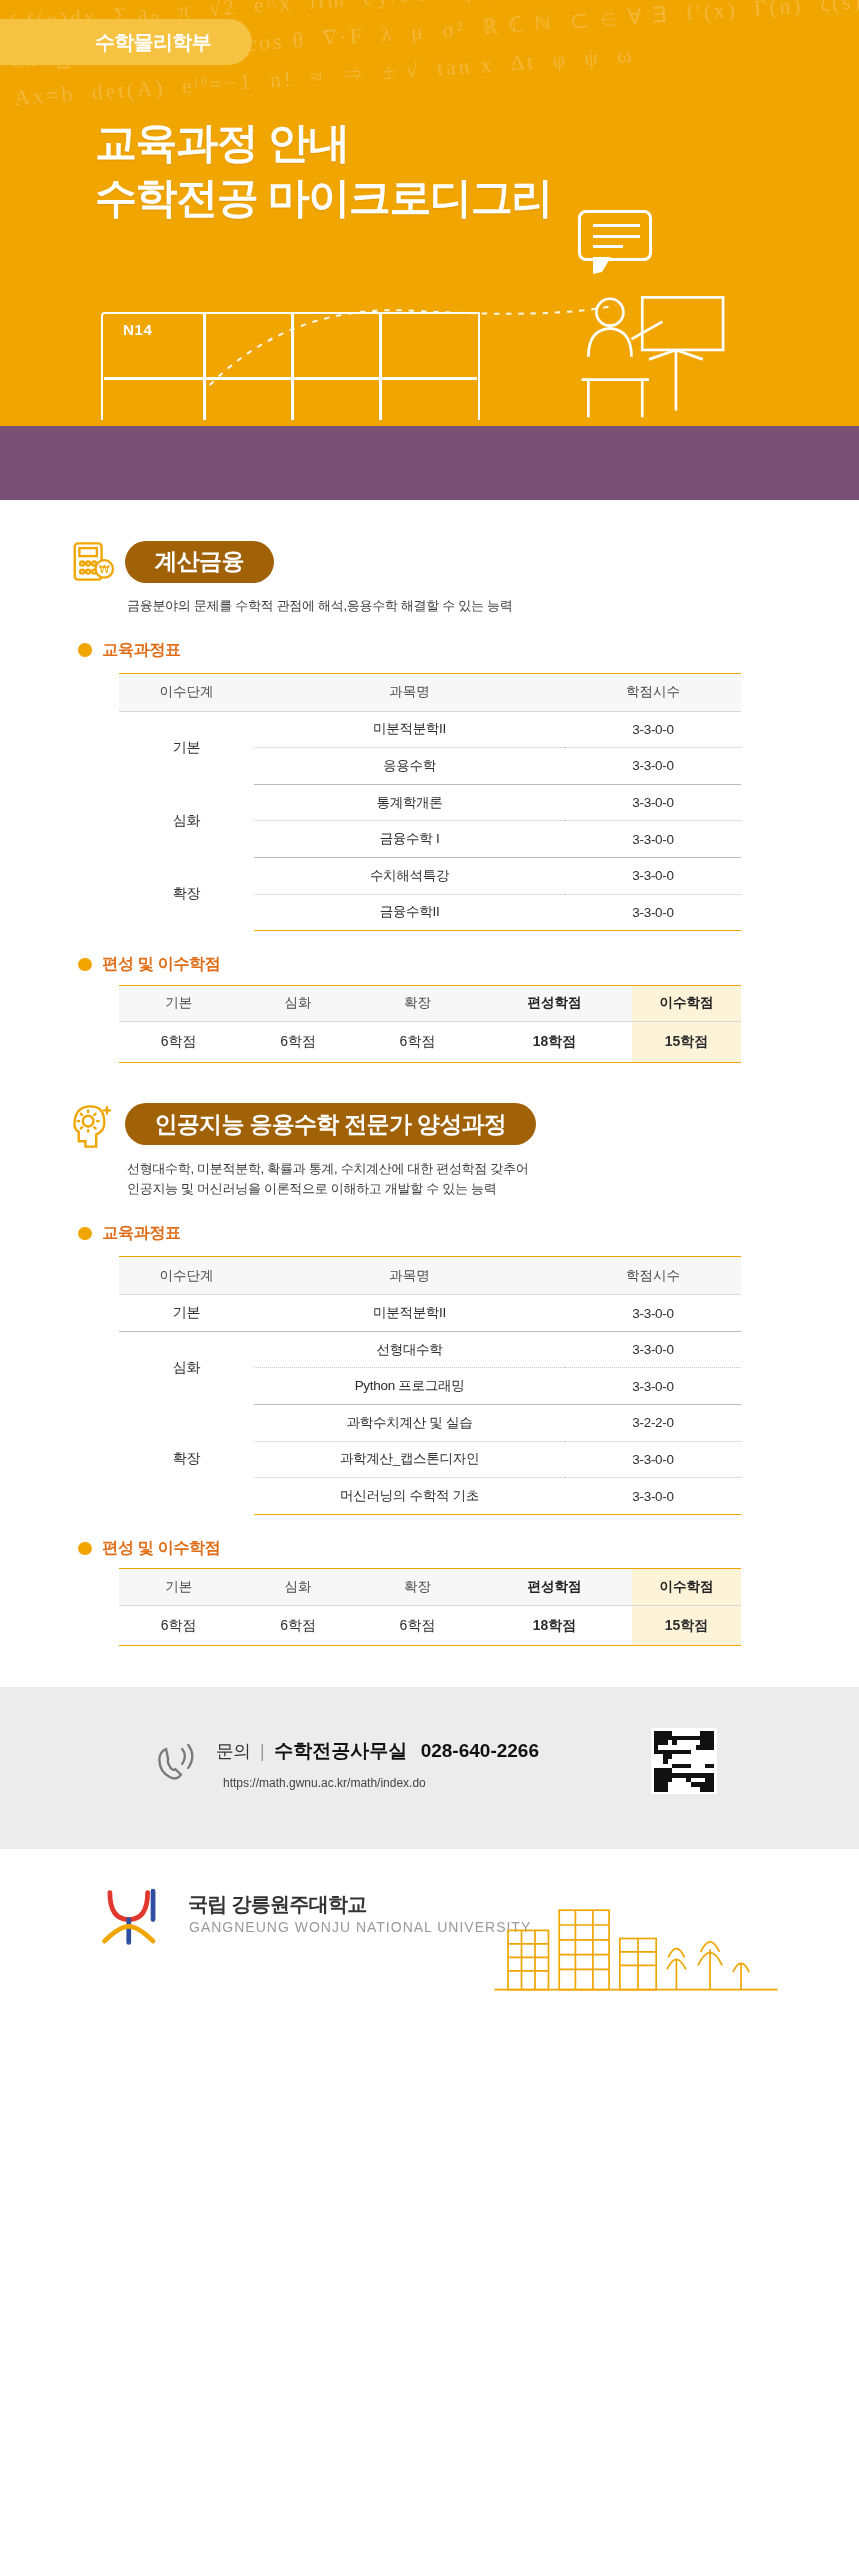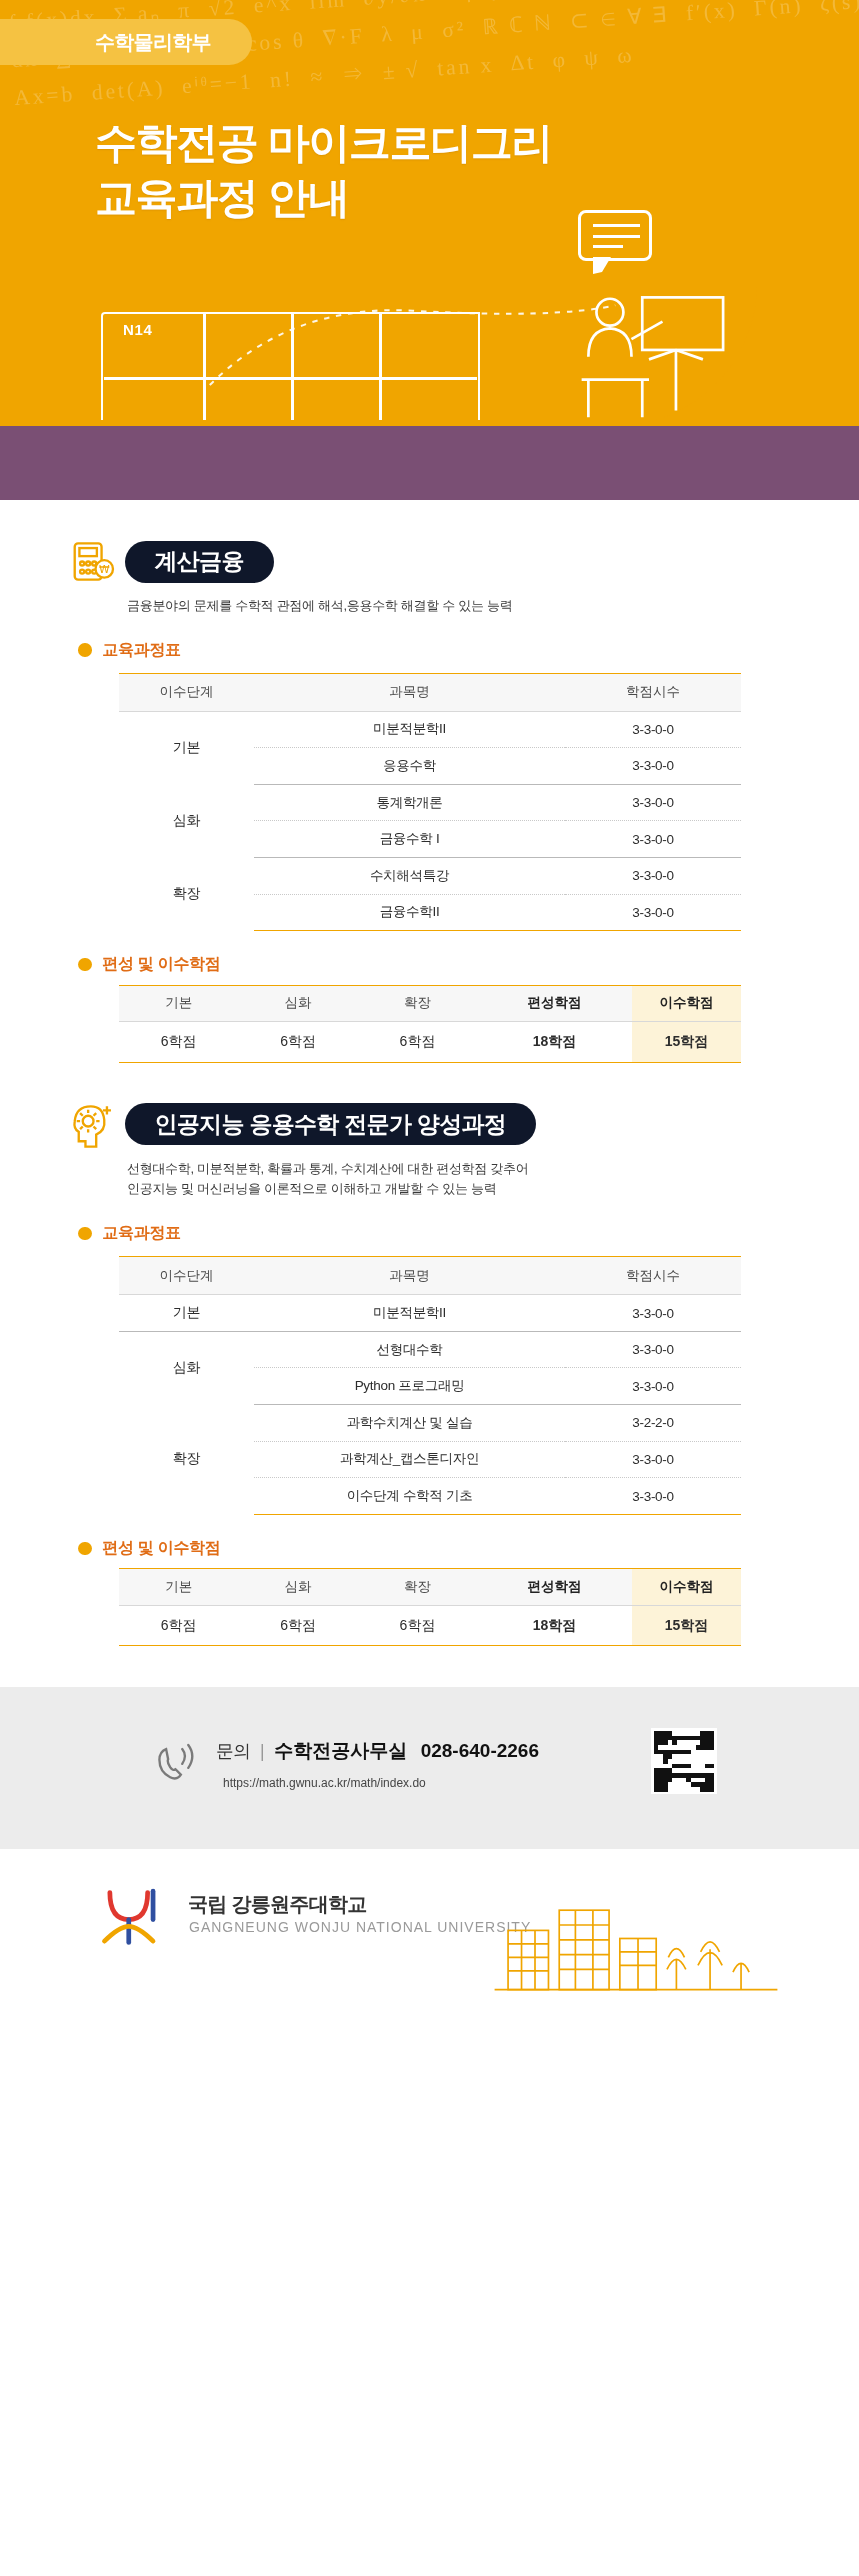--- a/index.html
+++ b/index.html
@@ -134,21 +134,21 @@
     margin: 0 0 0 68px;
   }
   .sec-icon {
     width: 47px; height: 47px;
     flex: 0 0 47px;
     position: relative;
     margin-right: 9.5px;
   }
   .sec-title-pill {
     height: 42px;
-    background: #0f172a;
+    background: #a16207;
     border-radius: 21px;
     display: flex; align-items: center;
     padding: 0 30px;
     color: #ffffff;
     font-size: 23px;
     font-weight: bold;
     letter-spacing: -0.7px;
     white-space: nowrap;
   }
   .sec-desc {
@@ -302,22 +302,22 @@
 <body>
 
 <div class="header">
   <div class="header-bg-math">∫ f(x)dx  Σ aₙ  π  √2  e^x  lim  ∂y/∂x  α β γ  ∞  θ  Δ  ∮  ≠ ≤ ≥  (a+b)²  x²+y²=r²  dx  ∑ⁿ  log x  sin θ  cos θ  ∇·F  λ  μ  σ²  ℝ ℂ ℕ  ⊂ ∈ ∀ ∃  f′(x)  Γ(n)  ζ(s)  ∬  Ax=b  det(A)  eⁱᶿ=−1  n!  ≈  ⇒  ± √  tan x  ∆t  φ  ψ  ω</div>
 
   <div class="dept-pill">
     <span>수학물리학부</span>
   </div>
 
   <div class="main-title">
+    <div class="line">교육과정 안내</div>
     <div class="line">수학전공 마이크로디그리</div>
-    <div class="line">교육과정 안내</div>
   </div>
 
   <div class="speech-icon">
     <i class="l1"></i>
       <i class="l2"></i>
       <i class="l3"></i>
   </div>
 
   <div class="header-bottom-band"></div>
   <div class="header-bottom-curve"></div>
@@ -490,21 +490,21 @@
       <tr>
         <td class="stage" rowspan="3">확장</td>
         <td>과학수치계산 및 실습</td>
         <td>3-2-2-0</td>
       </tr>
       <tr>
         <td>과학계산_캡스톤디자인</td>
         <td>3-3-0-0</td>
       </tr>
       <tr>
-        <td>이수단계 수학적 기초</td>
+        <td>머신러닝의 수학적 기초</td>
         <td>3-3-0-0</td>
       </tr>
     </tbody>
   </table>
 
   <div class="sub-head">
     <span class="sub-dot"></span>
     <span class="sub-head-label">편성 및 이수학점</span>
   </div>
 

